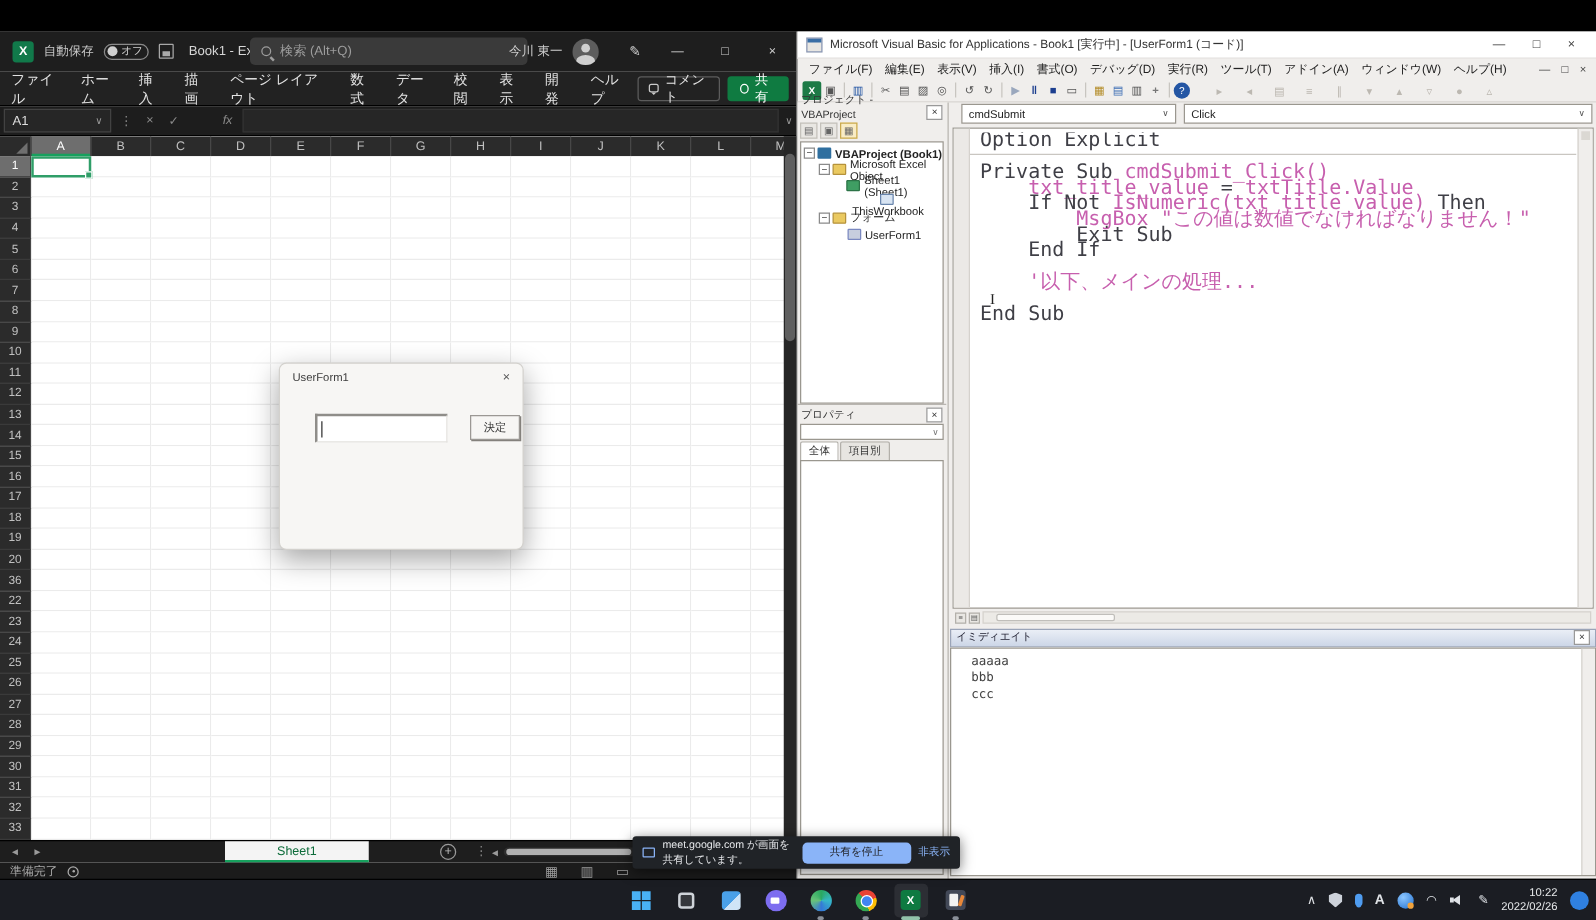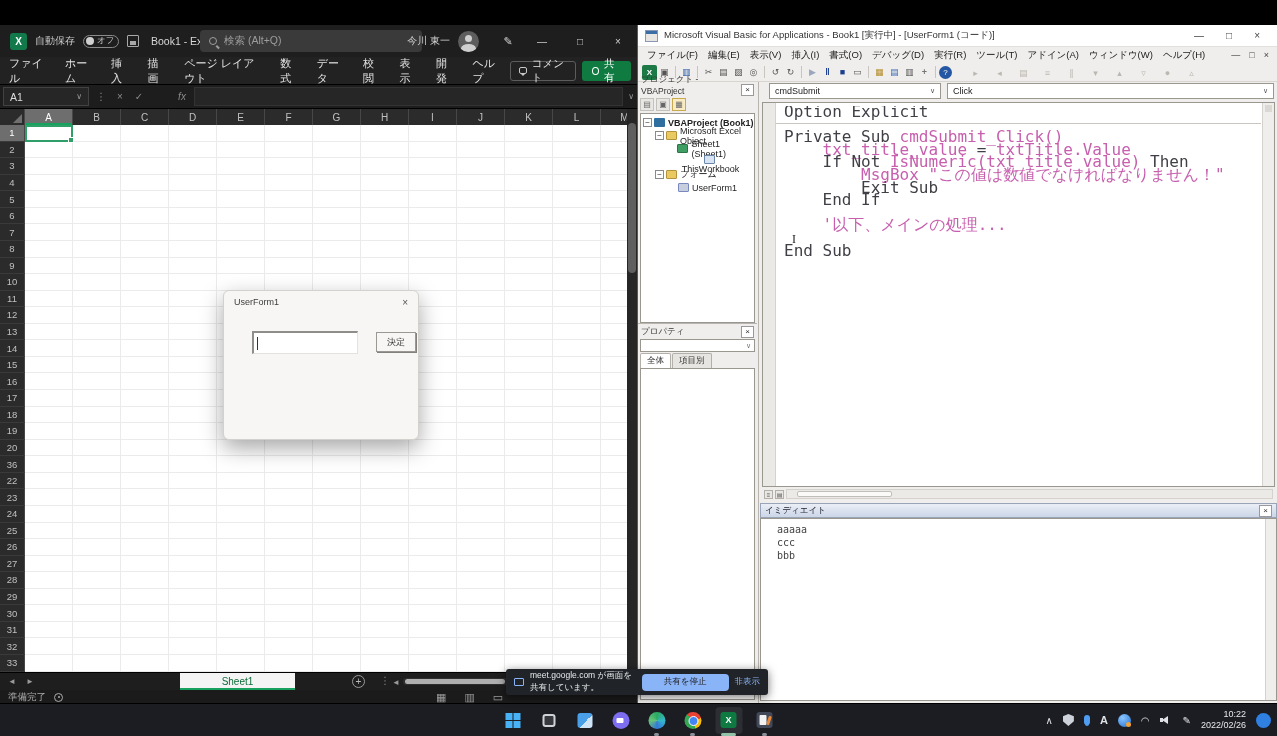--- a/index.html
+++ b/index.html
@@ -139,21 +139,21 @@
   .seg-k{color:#3f3f46;}
   .seg-m{color:#c75fae;}
   .ibeam{position:absolute;left:27px;top:130px;width:8px;height:13px;color:#222;font-family:"Liberation Serif",serif;font-size:12px;line-height:13px;text-align:center;}
   .code-vscroll{position:absolute;right:0;top:0;bottom:0;width:12px;background:#f0eeec;border-left:1px solid #d5d2cd;}
   .code-vscroll:before{content:"";position:absolute;left:2px;top:2px;right:2px;height:7px;background:#dbd8d3;}
   .vb-codebottom{position:absolute;left:124px;top:462px;right:2px;height:14px;display:flex;align-items:center;gap:2px;padding-left:2px;}
   .svbtn{width:9px;height:9px;background:#e9e7e3;border:1px solid #b3b0aa;font-size:6px;line-height:8px;text-align:center;color:#555;}
   .hscroll2{flex:1;height:10px;background:#eceae6;border:1px solid #d5d2cd;position:relative;margin-right:2px;}
   .hthumb2{position:absolute;left:10px;top:1px;width:95px;height:6px;background:#fbfaf8;border:1px solid #c0beba;border-radius:2px;}
   
-  .imm-hdr{position:absolute;left:122px;top:478px;right:0;height:15px;background:linear-gradient(#eaeef6,#ccd6e7);border:1px solid #9aa4b8;display:flex;align-items:center;font-size:8.5px;color:#223;padding:0 4px;}
+  .imm-hdr{position:absolute;left:122px;top:478px;right:0;height:15px;background:linear-gradient(#eaeef6,#ccd6e7);border:1px solid #9aa4b8;display:flex;align-items:flex-start;font-size:8.5px;color:#223;padding:0 4px;}
   .imm-body{position:absolute;left:122px;top:493px;right:0;bottom:3px;background:#fff;border:1px solid #9a978f;font-family:"DejaVu Sans Mono","Liberation Mono",monospace;font-size:10px;color:#444;padding:4px 0 0 16px;line-height:13px;}
   .imm-vscroll{position:absolute;right:0;top:0;bottom:0;width:11px;background:#f0eeec;border-left:1px solid #d5d2cd;}
 
   
   .meet{position:absolute;left:506px;top:669px;width:262px;height:26px;background:#202327;border-radius:3px;box-shadow:0 2px 10px rgba(0,0,0,.55);z-index:40;display:flex;align-items:center;gap:6px;padding:0 8px;color:#e8eaed;font-size:8.5px;}
   .mb-icon{width:10px;height:8px;border:1.5px solid #8ab4f8;border-radius:1px;flex:none;}
   .mb-stop{background:#8ab4f8;color:#202124;border-radius:4px;height:17px;display:flex;align-items:center;padding:0 22px;font-size:8.5px;flex:none;}
   .mb-hide{color:#8ab4f8;font-size:8.5px;flex:none;}
 
   
@@ -994,22 +994,22 @@
         </span>
     </div>
 
     <div class="imm-hdr" data-name="immediate-window-header">
       <span data-name="immediate-title">イミディエイト</span>
       <span class="panel-x" style="margin-left:auto" data-name="immediate-close-icon">×</span>
     </div>
     <div class="imm-body" data-name="immediate-window">
       <div data-name="immediate-lines">
           <div data-name="immediate-line">aaaaa</div>
+          <div data-name="immediate-line">bbb</div>
           <div data-name="immediate-line">ccc</div>
-          <div data-name="immediate-line">bbb</div>
         </div>
       <div class="imm-vscroll" data-name="immediate-scrollbar"></div>
     </div>
   </div>
 
   <div class="meet" data-name="screen-share-banner">
     <span class="mb-icon" data-name="screen-share-icon"></span>
     <span data-name="screen-share-message">meet.google.com が画面を共有しています。</span>
     <span class="mb-stop" data-name="stop-sharing-button">共有を停止</span>
     <span class="mb-hide" data-name="hide-banner-button">非表示</span>

